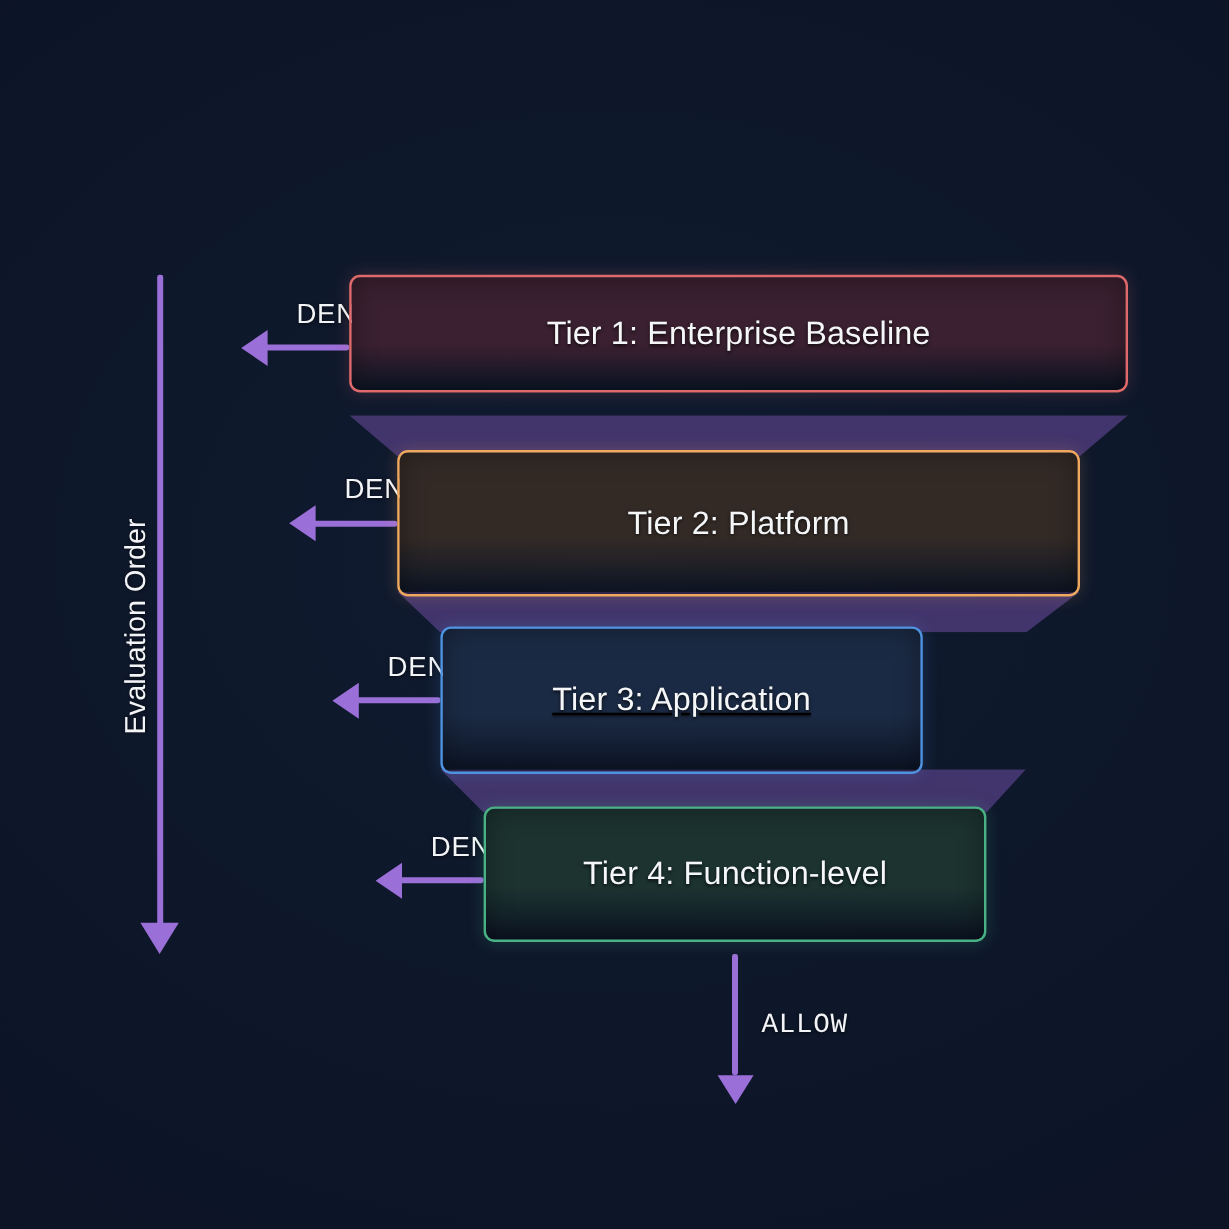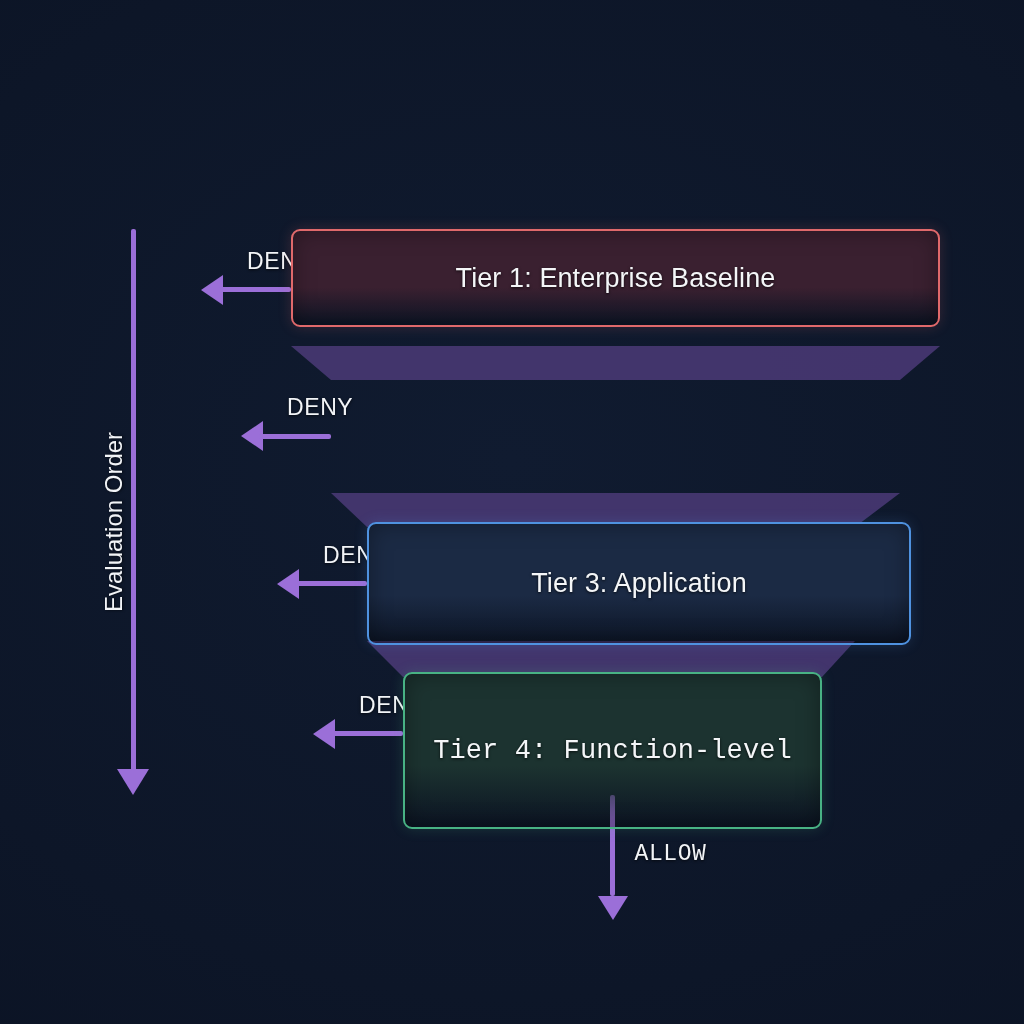--- a/index.html
+++ b/index.html
@@ -119,24 +119,27 @@
   <div class="funnel" id="funnel-2" style="left: 331px; top: 493px; width: 569px; height: 34px; clip-path: polygon(0% 0%, 100% 0%, 92.091% 100%, 6.327% 100%); background: rgb(70, 55, 114);"></div>
   <div class="funnel" id="funnel-3" style="left: 367px; top: 641px; width: 488px; height: 36px; clip-path: polygon(0% 0%, 100% 0%, 93.238% 100%, 7.377% 100%); background: rgb(70, 55, 114);"></div>
 
   <div class="axis-line" id="axis-line" style="left: 130.5px; top: 229px; width: 5px; height: 544px;"></div>
   <div class="axis-head-down" id="axis-head" style="left: 117px; top: 769px;"></div>
   <div class="axis-label" id="axis-label" style="left: 100px; top: 612px;">Evaluation Order</div>
 
   <div class="tier" id="tier-0" style="left: 291px; top: 229px; width: 649px; height: 98px; border-color: rgb(224, 105, 107); background: linear-gradient(rgb(58, 32, 48) 0%, rgb(58, 32, 48) 60%, rgba(0, 0, 0, 0.18) 100%); box-shadow: rgba(224, 105, 107, 0.2) 0px 0px 14px, rgba(0, 0, 0, 0.35) 0px 0px 22px inset;">
     <span class="tier-label">Tier 1: Enterprise Baseline</span>
   </div>
-  <div class="tier" id="tier-2" style="left: 367px; top: 522px; width: 544px; height: 123px; border-color: rgb(79, 146, 224); background: linear-gradient(rgb(27, 42, 68) 0%, rgb(27, 42, 68) 60%, rgba(0, 0, 0, 0.18) 100%); box-shadow: rgba(79, 146, 224, 0.2) 0px 0px 14px, rgba(0, 0, 0, 0.35) 0px 0px 22px inset;">
+  <div class="tier" id="tier-1" style="left: 331px; top: 375px; width: 569px; height: 122px; border-color: rgb(239, 168, 94); background: linear-gradient(rgb(51, 42, 38) 0%, rgb(51, 42, 38) 60%, rgba(0, 0, 0, 0.18) 100%); box-shadow: rgba(239, 168, 94, 0.2) 0px 0px 14px, rgba(0, 0, 0, 0.35) 0px 0px 22px inset;">
+    <span class="tier-label">Tier 2: Platform</span>
+  </div>
+  <div class="tier" id="tier-2" style="left: 367px; top: 522px; width: 402px; height: 123px; border-color: rgb(79, 146, 224); background: linear-gradient(rgb(27, 42, 68) 0%, rgb(27, 42, 68) 60%, rgba(0, 0, 0, 0.18) 100%); box-shadow: rgba(79, 146, 224, 0.2) 0px 0px 14px, rgba(0, 0, 0, 0.35) 0px 0px 22px inset; text-decoration: underline;">
     <span class="tier-label">Tier 3: Application</span>
   </div>
-  <div class="tier" id="tier-3" style="left: 403px; top: 672px; width: 419px; height: 157px; border-color: rgb(72, 178, 132); background: linear-gradient(rgb(28, 51, 48) 0%, rgb(28, 51, 48) 60%, rgba(0, 0, 0, 0.18) 100%); box-shadow: rgba(72, 178, 132, 0.2) 0px 0px 14px, rgba(0, 0, 0, 0.35) 0px 0px 22px inset; font-family: Liberation Mono, monospace;">
+  <div class="tier" id="tier-3" style="left: 403px; top: 672px; width: 419px; height: 113px; border-color: rgb(72, 178, 132); background: linear-gradient(rgb(28, 51, 48) 0%, rgb(28, 51, 48) 60%, rgba(0, 0, 0, 0.18) 100%); box-shadow: rgba(72, 178, 132, 0.2) 0px 0px 14px, rgba(0, 0, 0, 0.35) 0px 0px 22px inset;">
     <span class="tier-label">Tier 4: Function-level</span>
   </div>
 
   <div class="deny-head" id="deny-head-0" style="left: 201px; top: 274.5px;"></div>
   <div class="deny-line" id="deny-line-0" style="left: 219px; top: 287px; width: 72px;"></div>
   <div class="deny-label" id="deny-label-0" style="left: 247px; top: 247.5px;">DENY</div>
 
   <div class="deny-head" id="deny-head-1" style="left: 241px; top: 421px;"></div>
   <div class="deny-line" id="deny-line-1" style="left: 259px; top: 433.5px; width: 72px;"></div>
   <div class="deny-label" id="deny-label-1" style="left: 287px; top: 394px;">DENY</div>

